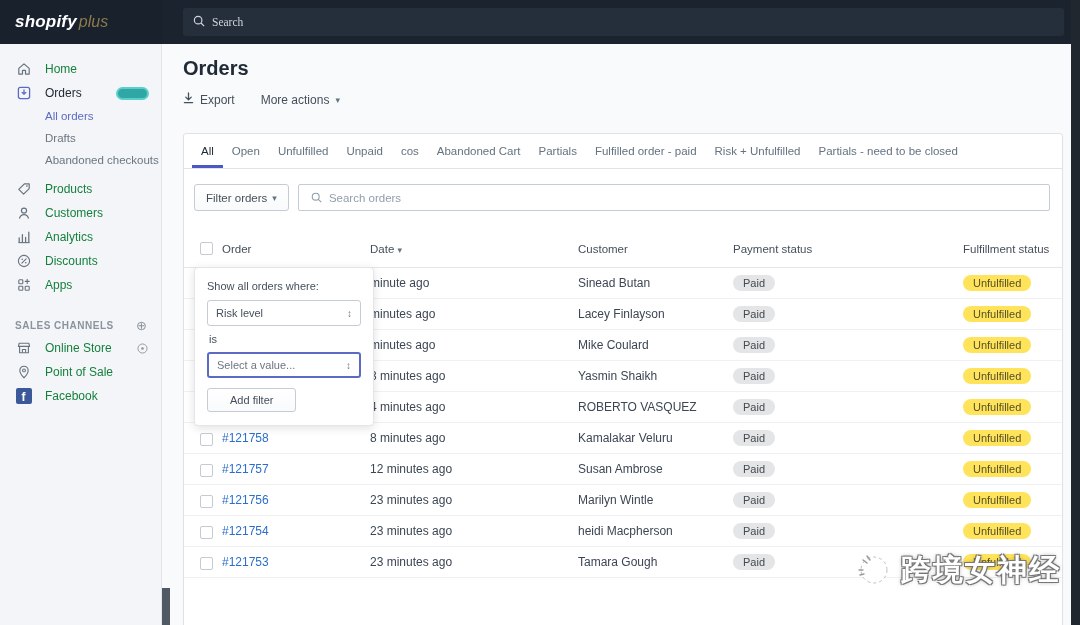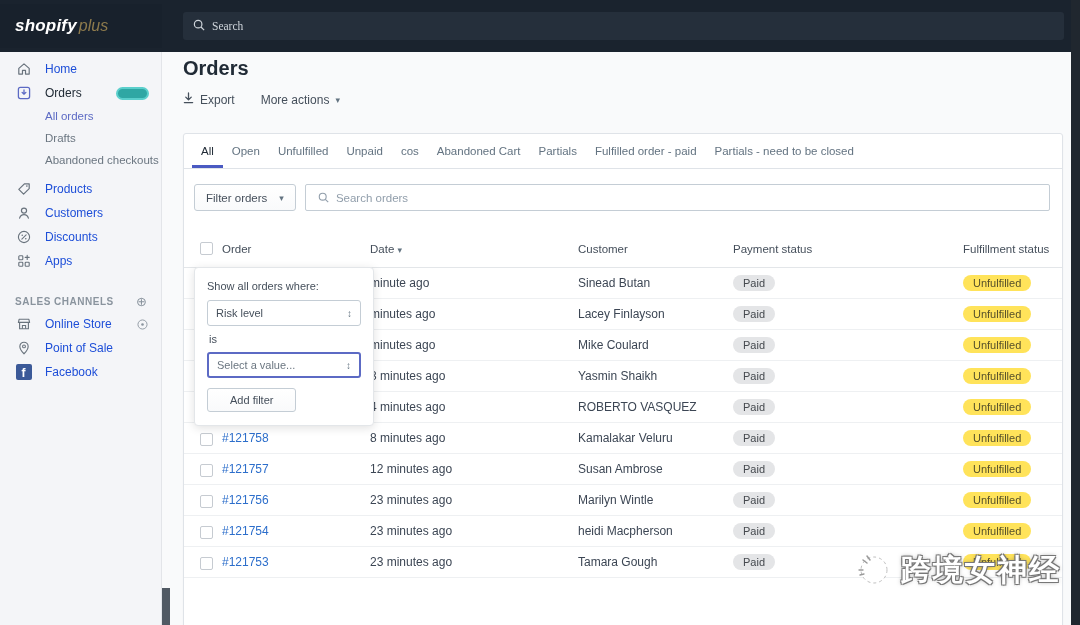--- a/index.html
+++ b/index.html
@@ -1,35 +1,35 @@
 <!DOCTYPE html>
 <html><head>
 <meta charset="utf-8">
 <style>
   * { margin:0; padding:0; box-sizing:border-box; }
   html,body { width:1080px; height:625px; overflow:hidden;
     font-family:"Liberation Sans","DejaVu Sans",sans-serif; background:#f9fafb; position:relative; }
 
   
-  .topbar { position:absolute; left:0; top:0; width:1080px; height:52px; background:#1a232e; z-index:40; display:flex; align-items:center; }
+  .topbar { position:absolute; left:0; top:0; width:1080px; height:44px; background:#1a232e; z-index:40; display:flex; align-items:center; }
   .logo-block { width:162px; height:44px; background:#18212c; display:flex; align-items:center; padding-left:15px; flex:0 0 auto; }
   .logo-shopify { color:#ffffff; font-weight:bold; font-style:italic; font-size:17px; letter-spacing:.2px; }
   .logo-plus { color:#8d7a4c; font-style:italic; font-size:16px; margin-left:2px; }
   .top-search { margin-left:21px; flex:1; margin-right:16px; height:28px; background:#252f3b; border-radius:3px; display:flex; align-items:center; padding:0 10px; }
   .top-search input { background:transparent; border:none; outline:none; color:#d4d9de; font-size:11.5px; margin-left:7px; width:100%; font-family:Liberation Serif, serif; }
   .top-search input::placeholder { color:#cfd5db; }
 
   
   .right-strip { position:absolute; right:0; top:0; width:9px; height:625px; background:#20272f; z-index:60; }
 
   
   .sidebar { position:absolute; left:0; top:44px; width:162px; height:581px; background:#f4f5f8; border-right:1px solid #e3e5e9; z-index:30; padding-top:13px; }
   .nav-item { display:flex; align-items:center; height:24px; padding-left:15px; cursor:pointer; }
   .nav-item .ico { width:17px; height:17px; display:flex; align-items:center; justify-content:center; flex:0 0 auto; }
-  .nav-item .lbl { font-size:12px; color:#1d4ed8; margin-left:13px; }
+  .nav-item .lbl { font-size:12px; color:#15803d; margin-left:13px; }
   .nav-item.sub { height:22px; padding-left:45px; }
   .nav-item.sub .lbl { margin-left:0; font-size:11.5px; color:#6b7681; }
   .nav-item.sub.active .lbl { color:#5c6ac4; }
   .orders-badge { margin-left:auto; margin-right:12px; width:33px; height:13px; border-radius:7px; background:#2fa7a4; border:2px solid #5bcfcc; }
   .nav-gap { height:6px; }
   .section-row { display:flex; align-items:center; height:22px; padding:0 14px 0 15px; margin-top:17px; }
   .section-lbl { font-size:10px; letter-spacing:.5px; color:#8a949e; font-weight:bold; }
   .section-plus { margin-left:auto; color:#8a949e; font-size:13px; cursor:pointer; line-height:1; }
   .channel-eye { margin-left:auto; margin-right:12px; display:flex; align-items:center; cursor:pointer; }
   .fb-ico { width:16px; height:16px; background:#3b5998; border-radius:2px; color:#fff; font-size:12px; font-weight:bold; display:flex; align-items:flex-end; justify-content:center; line-height:1.1; }
@@ -41,21 +41,21 @@
   .action-link { display:flex; align-items:center; gap:6px; font-size:12px; color:#454f5b; cursor:pointer; }
   .caret { font-size:9px; color:#637381; }
 
   
   .card { position:absolute; left:21px; top:89px; width:880px; height:560px; background:#ffffff; border:1px solid #dfe3e8; border-radius:3px; box-shadow:0 1px 2px rgba(0,0,0,.04); }
   .tabs { display:flex; align-items:stretch; height:35px; border-bottom:1px solid #dfe3e8; padding:0 8px; }
   .tab { display:flex; align-items:center; padding:0 9px; font-size:11.5px; color:#637381; cursor:pointer; border-bottom:3px solid transparent; border-top:3px solid transparent; white-space:nowrap; }
   .tab.active { color:#212b36; border-bottom-color:#4a5ac2; }
 
   .filter-row { display:flex; align-items:center; padding:15px 12px 15px 10px; gap:9px; }
-  .filter-btn { display:flex; align-items:center; gap:12px; height:27px; padding:0 11px; border:1px solid #c4cdd5; border-radius:3px; background:linear-gradient(#ffffff,#f9fafb); font-size:11.5px; color:#454f5b; cursor:pointer; white-space:nowrap; }
+  .filter-btn { display:flex; align-items:center; gap:5px; height:27px; padding:0 11px; border:1px solid #c4cdd5; border-radius:3px; background:linear-gradient(#ffffff,#f9fafb); font-size:11.5px; color:#454f5b; cursor:pointer; white-space:nowrap; }
   .order-search { flex:1; height:27px; border:1px solid #c4cdd5; border-radius:2px; background:#fff; display:flex; align-items:center; padding:0 12px; }
   .order-search input { border:none; outline:none; font-size:11.5px; color:#454f5b; margin-left:7px; width:100%; font-family:inherit; }
   .order-search input::placeholder { color:#919eab; }
 
   
   table.orders { width:100%; border-collapse:collapse; table-layout:fixed; }
   col.c-check{width:38px;} col.c-order{width:148px;} col.c-date{width:208px;} col.c-cust{width:155px;} col.c-pay{width:230px;} col.c-ful{width:99px;}
   thead th { text-align:left; font-weight:normal; font-size:11.5px; color:#454f5b; padding:16px 0 12px 0; border-bottom:1px solid #e3e6e9; }
   tbody td { font-size:12px; color:#3c4654; padding:0; height:31px; border-bottom:1px solid #eef0f2; }
   .chk { display:inline-block; width:13px; height:13px; border:1px solid #c6cbd1; border-radius:2px; background:#fff; margin-left:16px; vertical-align:middle; cursor:pointer; }
@@ -143,20 +143,29 @@
       <svg width="16" height="16" viewBox="0 0 20 20">
           <circle cx="10" cy="7" r="3.2" fill="none" stroke="#69737d" stroke-width="1.5"></circle>
           <path d="M4.5 16.5c.8-3 3-4.5 5.5-4.5s4.7 1.5 5.5 4.5" fill="none" stroke="#69737d" stroke-width="1.5" stroke-linecap="round"></path>
         </svg>
     </span>
     <span class="lbl">Customers</span>
   </div>
   <div class="nav-item">
     <span class="ico">
       <svg width="16" height="16" viewBox="0 0 20 20">
+          <path d="M4 16.5V11M8 16.5V7M12 16.5v-6M16 16.5V4" fill="none" stroke="#69737d" stroke-width="1.6" stroke-linecap="round"></path>
+          <path d="M3 17h14" stroke="#69737d" stroke-width="1.4"></path>
+        </svg>
+    </span>
+    <span class="lbl">Analytics</span>
+  </div>
+  <div class="nav-item">
+    <span class="ico">
+      <svg width="16" height="16" viewBox="0 0 20 20">
           <circle cx="10" cy="10" r="7" fill="none" stroke="#69737d" stroke-width="1.4"></circle>
           <path d="M7.3 12.7l5.4-5.4" stroke="#69737d" stroke-width="1.3" stroke-linecap="round"></path>
           <circle cx="7.8" cy="7.8" r="1" fill="#69737d"></circle>
           <circle cx="12.2" cy="12.2" r="1" fill="#69737d"></circle>
         </svg>
     </span>
     <span class="lbl">Discounts</span>
   </div>
   <div class="nav-item">
     <span class="ico">
@@ -231,20 +240,21 @@
     <div class="tabs">
 
     <div class="tab active">All</div>
         <div class="tab">Open</div>
         <div class="tab">Unfulfilled</div>
         <div class="tab">Unpaid</div>
         <div class="tab">cos</div>
         <div class="tab">Abandoned Cart</div>
         <div class="tab">Partials</div>
         <div class="tab">Fulfilled order - paid</div>
+        <div class="tab">Risk + Unfulfilled</div>
         <div class="tab">Partials - need to be closed</div>
       </div>
 
     <div class="filter-row">
       <div class="filter-btn">
         <span>Filter orders</span>
         <span class="caret">▾</span>
       </div>
       <div class="order-search">
         <span>

